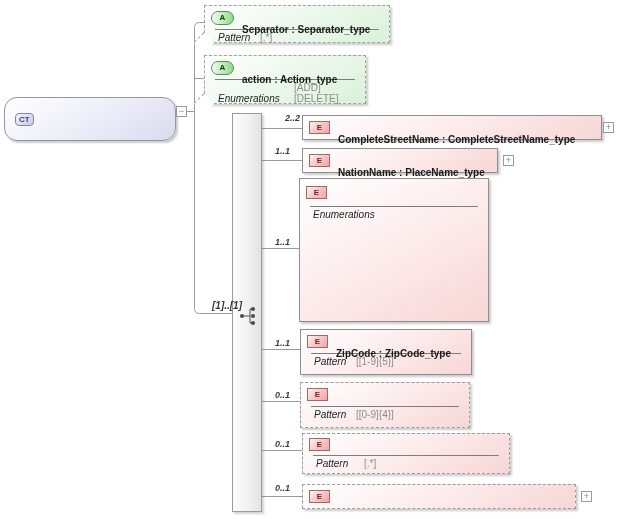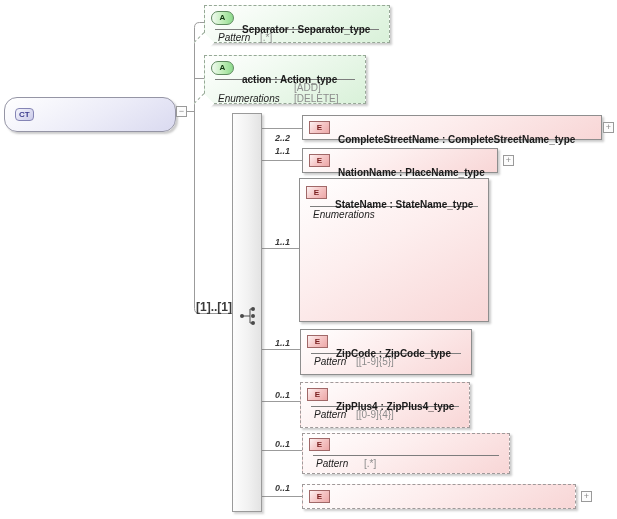--- a/index.html
+++ b/index.html
@@ -55,21 +55,21 @@
 
   
   .bevel{
     position:absolute;left:-8px;bottom:-8px;width:14px;height:14px;
     background:#ffffff;border-top:1px dashed #97a897;transform:rotate(-45deg);
     z-index:2;pointer-events:none;
   }
 
   
   .ctbox{
-    position:absolute;left:4px;top:97px;width:172px;height:35px;z-index:1;
+    position:absolute;left:4px;top:97px;width:172px;height:44px;z-index:1;
     border:1px solid #9595a5;border-radius:13px;box-sizing:border-box;
     background:linear-gradient(150deg,#ffffff 0%,#ececf8 55%,#dadaf0 100%);
     box-shadow:2px 2px 2px rgba(110,110,110,.35);
     display:flex;align-items:center;gap:7px;padding:0 10px;white-space:nowrap;
   }
 
   .toggle{
     position:absolute;z-index:2;width:11px;height:11px;box-sizing:border-box;
     border:1px solid #9a9a9a;background:#fcfcfc;color:#8a8a8a;
     font-size:9px;line-height:8px;text-align:center;
@@ -82,21 +82,21 @@
     box-shadow:2px 2px 2px rgba(110,110,110,.3);
   }
   .seqicon{position:absolute;left:238px;top:305px;z-index:2;}
 
   .card{
     position:absolute;z-index:1;width:32px;text-align:right;
     font-size:9px;font-style:italic;font-weight:bold;color:#3a3a3a;
   }
   .occurs{
     position:absolute;left:196px;top:300px;z-index:1;
-    font-size:12px;font-weight:bold;color:#3a3a3a;
+    font-size:10px;font-style:italic;font-weight:bold;color:#3a3a3a;padding-left:16px;
   }
 </style>
 </head>
 <body>
 
 <div id="canvas">
 
   <svg class="wires" width="617" height="519">
     <g stroke="#9b9b9b" stroke-width="1" fill="none">
       <path d="M187 111.5 H194"></path>
@@ -150,21 +150,21 @@
       <line x1="12" y1="4" x2="12" y2="18"></line>
       <circle cx="15" cy="4" r="2" stroke="none"></circle>
       <circle cx="15" cy="11" r="2" stroke="none"></circle>
       <circle cx="15" cy="18" r="2" stroke="none"></circle>
       <line x1="12" y1="4" x2="15" y2="4"></line>
       <line x1="12" y1="18" x2="15" y2="18"></line>
     </g>
   </svg>
   <div class="occurs">[1]..[1]</div>
 
-  <div class="card" style="left:258px;top:113px;margin-top:20px;">2..2</div>
+  <div class="card" style="left:268px;top:113px;">2..2</div>
   <div class="card" style="left:258px;top:146px;">1..1</div>
   <div class="card" style="left:258px;top:237px;">1..1</div>
   <div class="card" style="left:258px;top:338px;">1..1</div>
   <div class="card" style="left:258px;top:390px;">0..1</div>
   <div class="card" style="left:258px;top:439px;">0..1</div>
   <div class="card" style="left:258px;top:483px;">0..1</div>
 
   <div class="node elem" style="left:302px;top:115px;width:300px;height:25px;">
     <div class="trow fill">
       <span class="badge e">E</span>
@@ -177,42 +177,40 @@
     <div class="trow fill">
       <span class="badge e">E</span>
       <span class="ttl">NationName : PlaceName_type</span>
     </div>
   </div>
   <div class="toggle" style="left:503px;top:155px;">+</div>
 
   <div class="node elem" style="left:299px;top:178px;width:190px;height:144px;">
     <div class="trow" style="height:27px;">
       <span class="badge e">E</span>
-      <span class="ttl">StateName : StateName_type</span>
     </div>
     <div class="facets">
       <span class="flabel" style="width:66px;">Enumerations</span>
     </div>
   </div>
 
   <div class="node elem" style="left:300px;top:329px;width:172px;height:46px;">
     <div class="trow">
       <span class="badge e">E</span>
       <span class="ttl">ZipCode : ZipCode_type</span>
     </div>
     <div class="facets">
       <span class="flabel" style="width:42px;">Pattern</span>
       <span class="fvals">[[1-9]{5}]</span>
     </div>
   </div>
 
   <div class="node elem dashed" style="left:300px;top:382px;width:170px;height:46px;">
     <div class="trow">
       <span class="badge e">E</span>
-      <span class="ttl">ZipPlus4 : ZipPlus4_type</span>
     </div>
     <div class="facets">
       <span class="flabel" style="width:42px;">Pattern</span>
       <span class="fvals">[[0-9]{4}]</span>
     </div>
   </div>
 
   <div class="node elem dashed" style="left:302px;top:433px;width:208px;height:41px;">
     <div class="trow" style="height:21px;">
       <span class="badge e">E</span>

